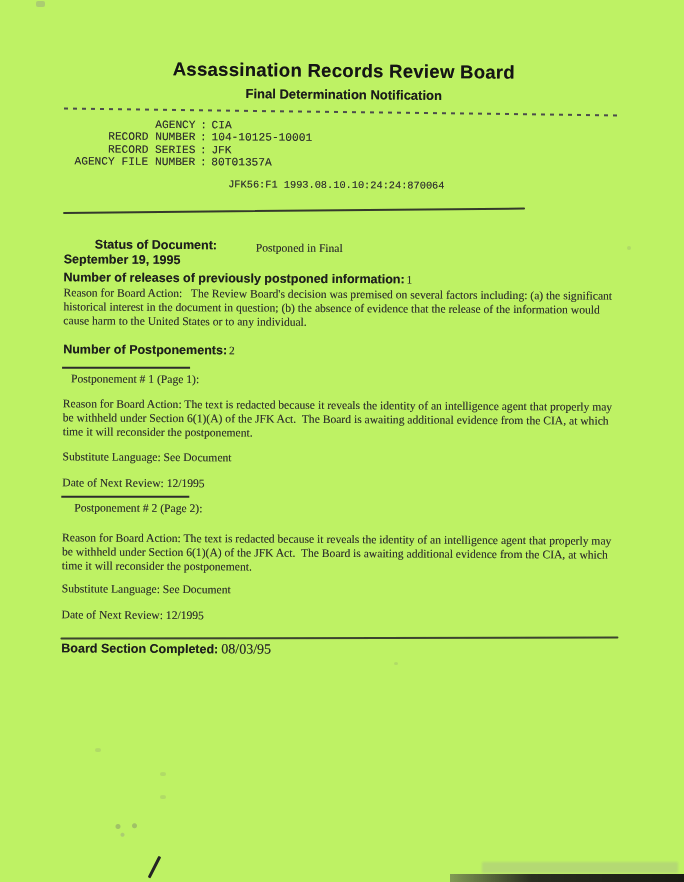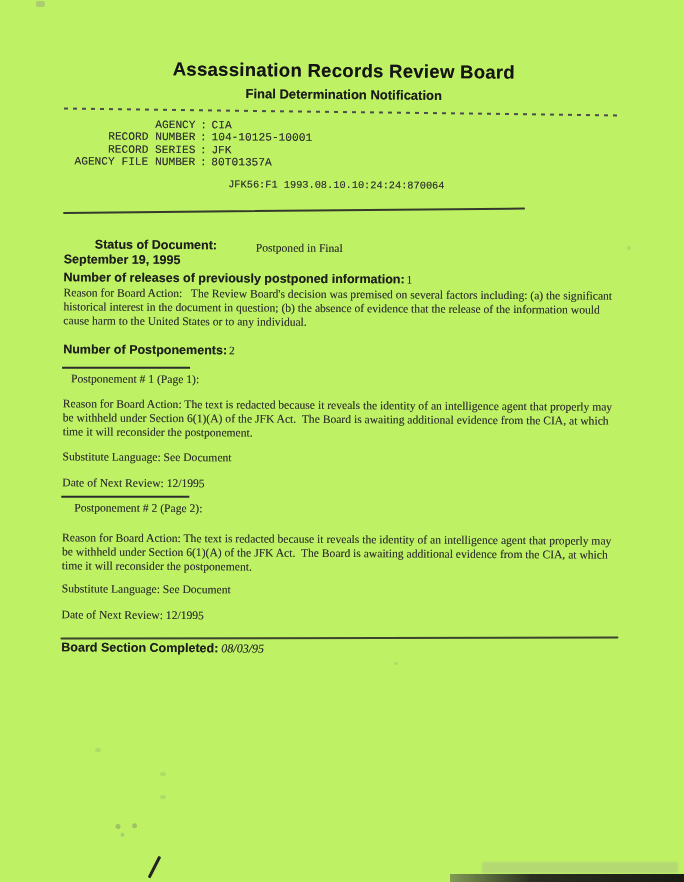--- a/index.html
+++ b/index.html
@@ -81,21 +81,21 @@
   .p1-title{top:374px;left:71px;}
   .p1-sub{top:452px;left:63px;}
   .p1-review{top:478px;left:63px;}
   .p2-title{top:503px;left:63px;margin-left:12px;}
   .p2-sub{top:584px;left:63px;}
   .p2-review{top:610px;left:63px;}
   
   .footer-line{top:642px;left:63px;}
   .footer-value{
     font-family:"Liberation Serif",serif;font-weight:normal;
-    font-size:12px;color:#2b2b2b;padding-left:3px;font-style:italic;
+    font-size:14px;color:#2b2b2b;padding-left:3px;
   }
   
   .speck{position:absolute;background:#777;border-radius:50%;opacity:0.18;}
   .smudge-topleft{position:absolute;top:1px;left:36px;width:9px;height:6px;
     background:#8a8a8a;opacity:0.35;border-radius:2px;filter:blur(0.5px);}
   .smudge-bottom{position:absolute;top:822px;left:112px;width:30px;height:15px;
     background:
       radial-gradient(circle at 20% 30%,#6a6a6a 0 2px,transparent 3px),
       radial-gradient(circle at 75% 25%,#6a6a6a 0 2px,transparent 3px),
       radial-gradient(circle at 35% 85%,#8a8a8a 0 1.5px,transparent 2.5px);

